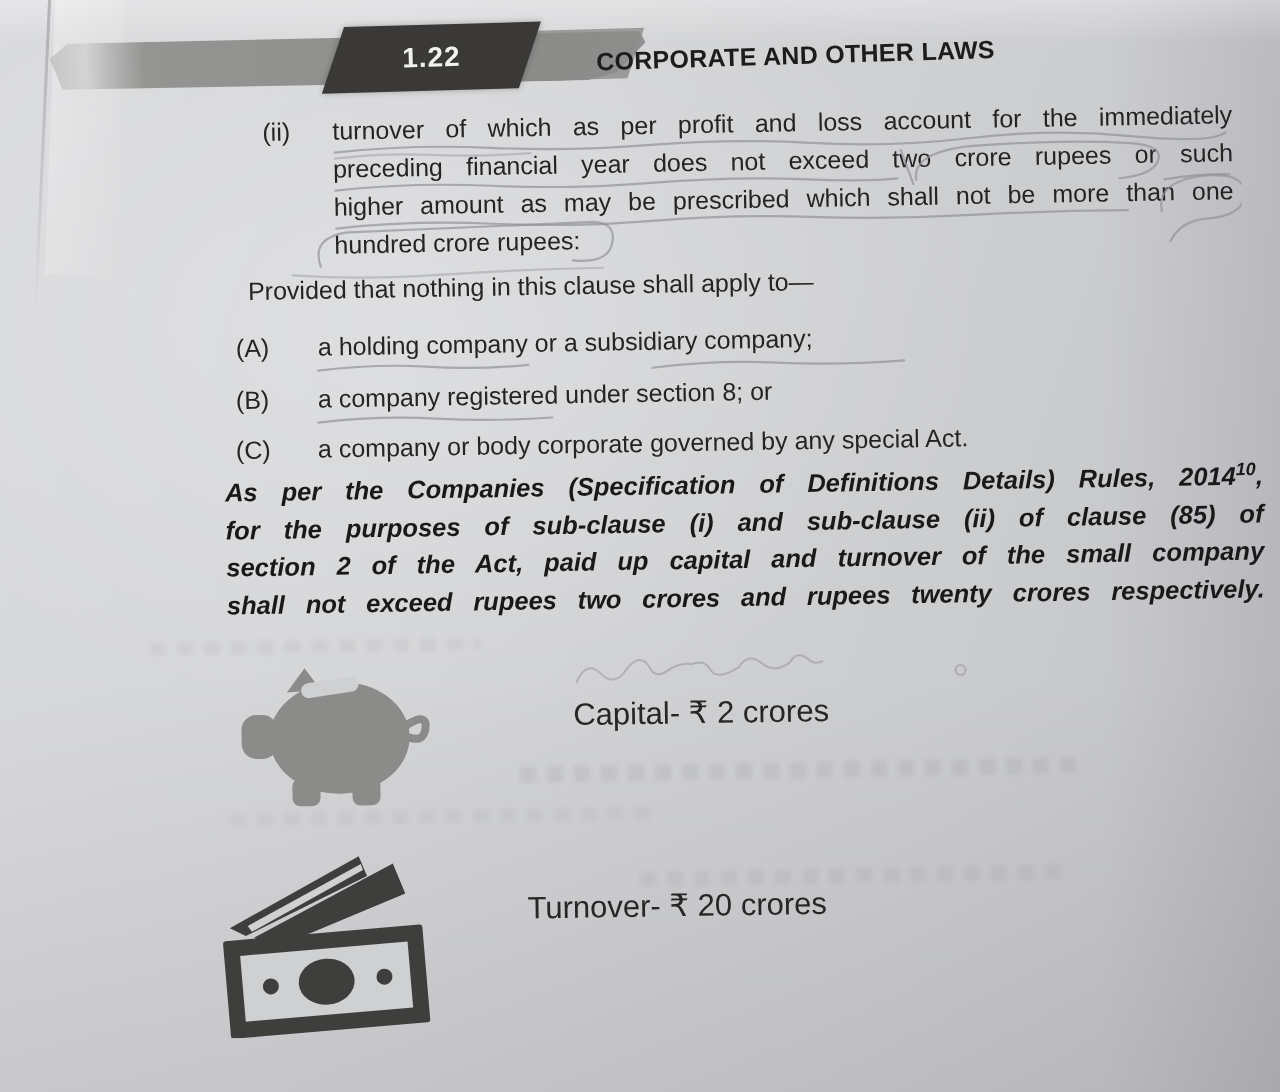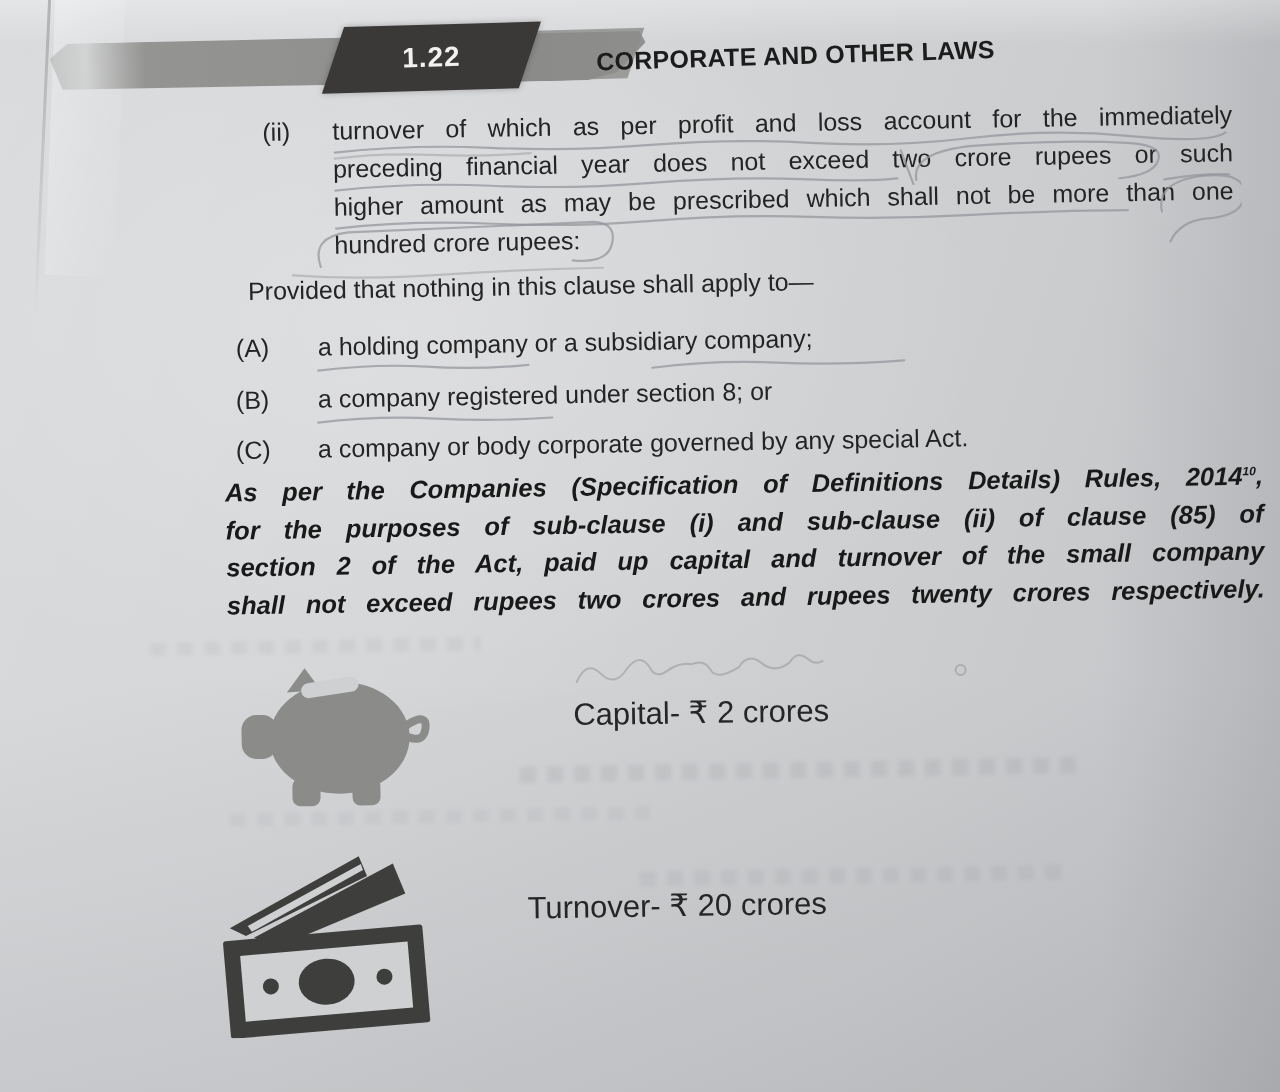--- a/index.html
+++ b/index.html
@@ -50,21 +50,21 @@
   .proviso-intro{left:248px;top:272px;transform:rotate(-1deg);font-size:25px;white-space:nowrap;}
   .prow{left:236px;width:920px;height:46px;transform:rotate(-1deg);font-size:25px;white-space:nowrap;}
   .prow .pm{display:inline-block;width:82px;}
   .rowA{top:326px}.rowB{top:378px}.rowC{top:428px}
   .prow svg{position:absolute;left:80px;top:30px;}
 
   
   .rules{left:226px;top:470px;width:1038px;transform:rotate(-0.95deg);
     font-size:25.5px;font-weight:bold;font-style:italic;color:#191919;}
   .rules .rl{height:37.5px;text-align:justify;text-align-last:justify;}
-  .rules sup{font-size:12px;vertical-align:super;line-height:0;}
+  .rules sup{font-size:18px;vertical-align:super;line-height:0;}
 
   
   .figrow{height:210px;}
   .cap-row{left:240px;top:655px;width:800px;transform:rotate(-0.9deg);}
   .turn-row{left:214px;top:832px;width:820px;transform:rotate(-0.9deg);}
   .fig-label{position:absolute;font-size:31px;color:#262626;white-space:nowrap;}
   .cap-row .fig-label{left:334px;top:40px;}
   .turn-row .fig-label{left:314px;top:56px;}
   .scribble path{fill:none;stroke:rgba(108,110,116,0.32);stroke-width:2;stroke-linecap:round;}
 

